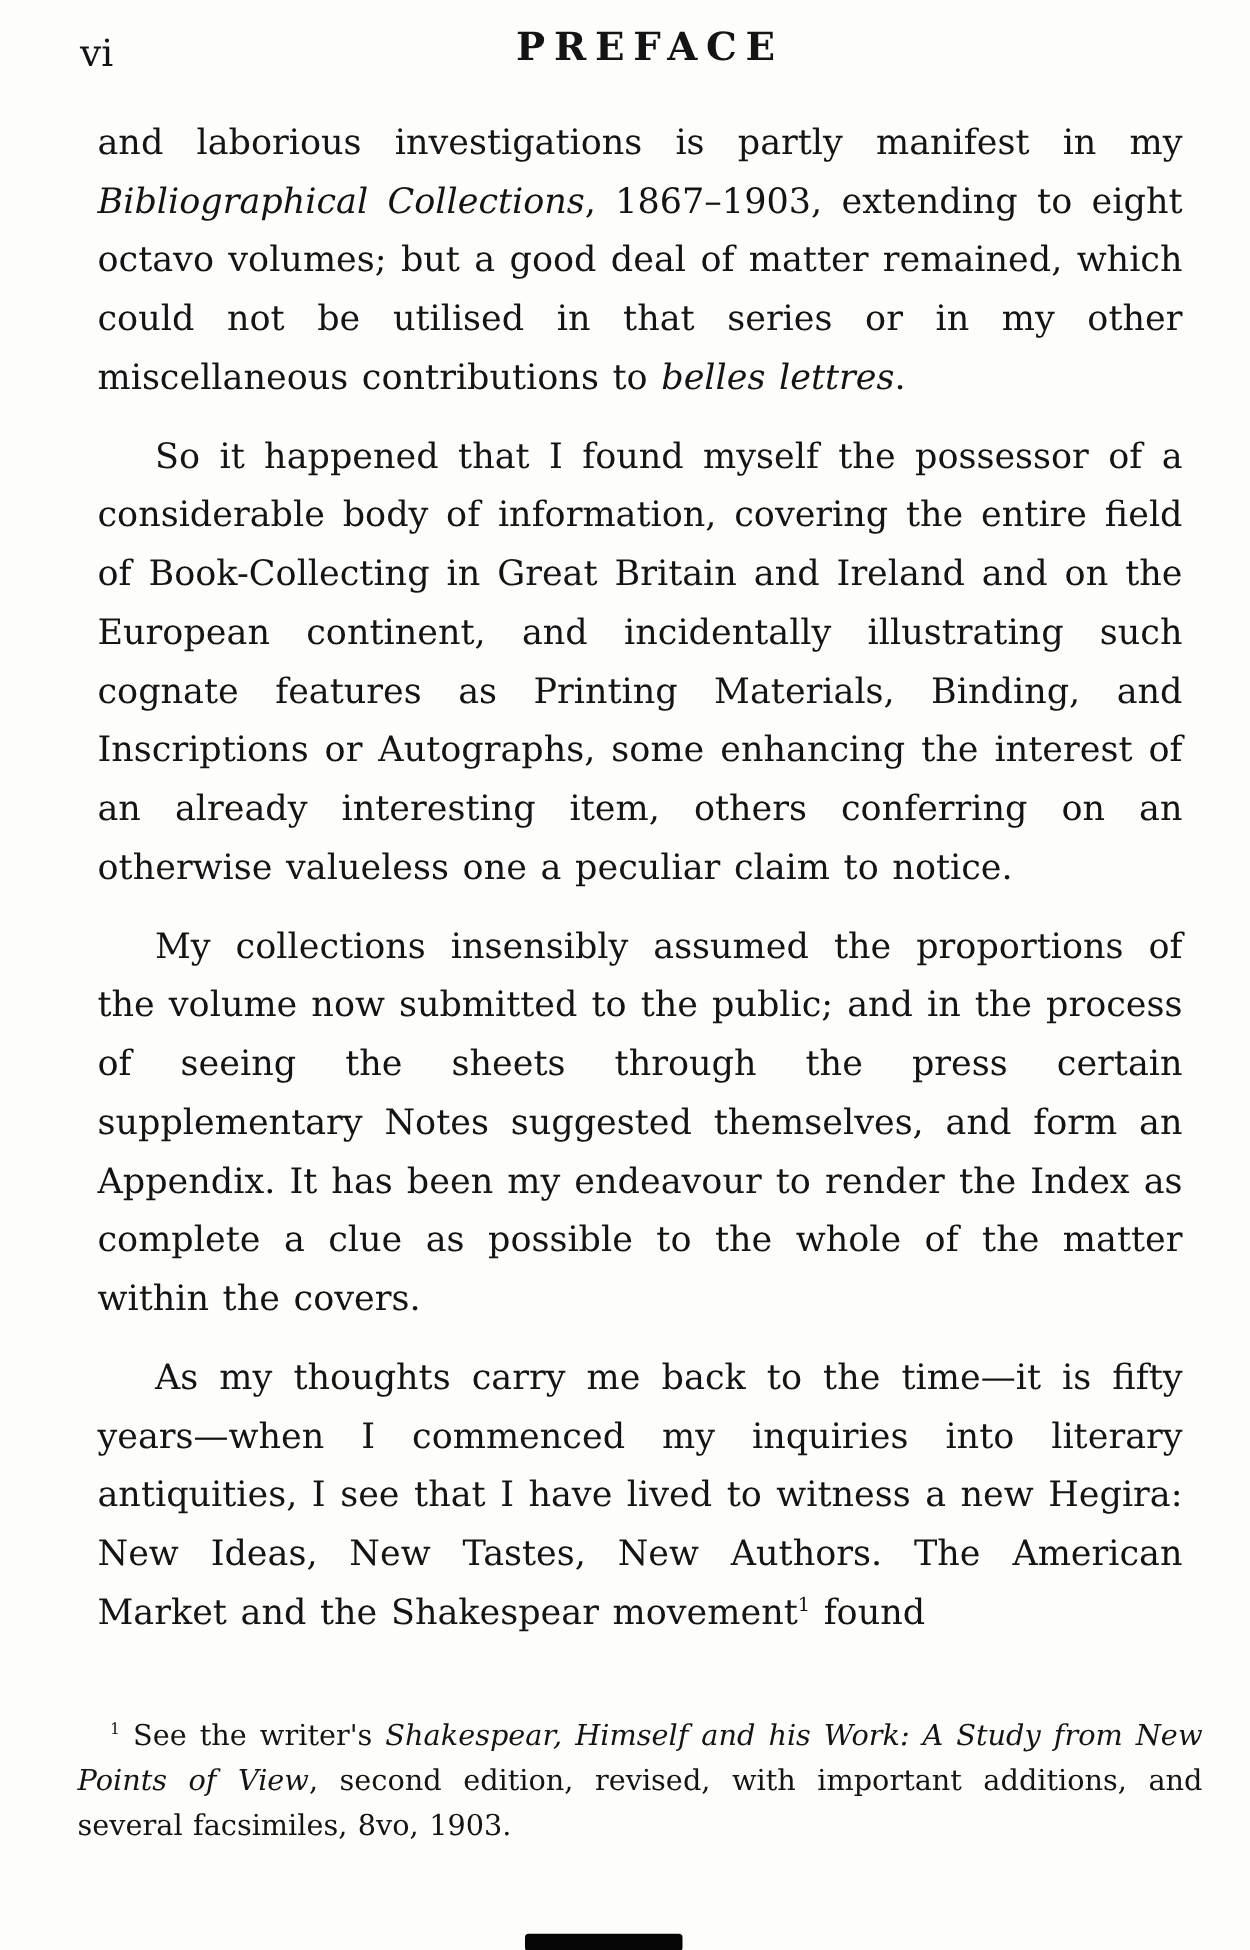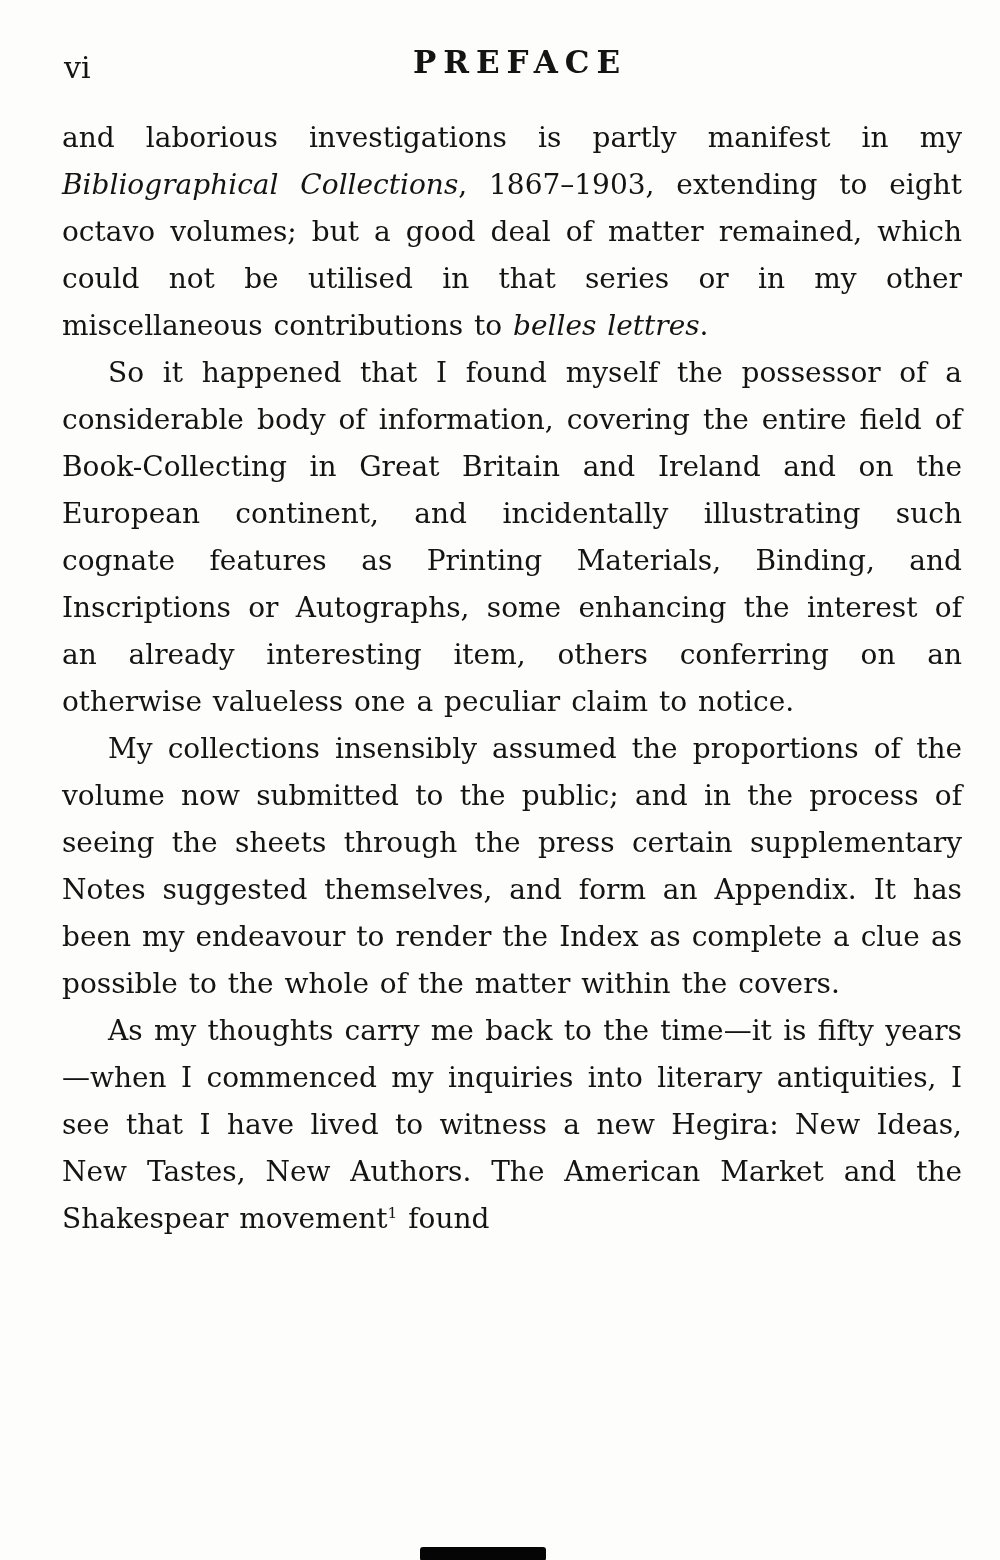--- a/index.html
+++ b/index.html
@@ -8,21 +8,21 @@
     background: #ffffff;
   }
   .page {
     position: relative;
     width: 1000px;
     height: 1560px;
     box-sizing: border-box;
     background: #fdfdfb;
     color: #141414;
     font-family: "DejaVu Serif", serif;
-    padding: 44px 38px 0 62px;
+    padding: 20px 38px 0 62px;
     overflow: hidden;
   }
   .page-header {
     position: relative;
     height: 46px;
     margin-bottom: 24px;
   }
   .page-number {
     position: absolute;
     left: 2px;
@@ -39,21 +39,21 @@
     font-size: 31px;
     letter-spacing: 7px;
   }
   .body-text {
     font-size: 28px;
     line-height: 47px;
     text-align: justify;
     word-spacing: 2px;
   }
   .para {
-    margin: 0;
+    margin: 16px;
   }
   .para.indent {
     text-indent: 46px;
   }
   sup {
     font-size: 0.55em;
     line-height: 0;
     vertical-align: super;
   }
   .footnote {
@@ -87,16 +87,19 @@
     <span class="page-title">PREFACE</span>
   </div>
 
   <div class="body-text">
     <p class="para"><span>and laborious investigations is partly manifest in my </span><i>Bibliographical Collections</i><span>, 1867–1903, extending to eight octavo volumes; but a good deal of matter remained, which could not be utilised in that series or in my other miscellaneous contributions to </span><i>belles lettres</i><span>.</span></p>
     <p class="para indent"><span>So it happened that I found myself the possessor of a considerable body of information, covering the entire field of Book-Collecting in Great Britain and Ireland and on the European continent, and incidentally illustrating such cognate features as Printing Materials, Binding, and Inscriptions or Autographs, some enhancing the interest of an already interesting item, others conferring on an otherwise valueless one a peculiar claim to notice.</span></p>
     <p class="para indent"><span>My collections insensibly assumed the proportions of the volume now submitted to the public; and in the process of seeing the sheets through the press certain supplementary Notes suggested themselves, and form an Appendix.  It has been my endeavour to render the Index as complete a clue as possible to the whole of the matter within the covers.</span></p>
     <p class="para indent"><span>As my thoughts carry me back to the time—it is fifty years—when I commenced my inquiries into literary antiquities, I see that I have lived to witness a new Hegira:  New Ideas, New Tastes, New Authors.  The American Market and the Shakespear movement</span><sup>1</sup><span> found</span></p>
   </div>
 
+  <div class="footnote">
+    <p class="footnote-text"><sup>1</sup><span> See the writer's </span><i>Shakespear, Himself and his Work:  A Study from New Points of View</i><span>, second edition, revised, with important additions, and several facsimiles, 8vo, 1903.</span></p>
+  </div>
 
   <div class="scan-artifact"></div>
 
 </div>
 
 </body></html>

